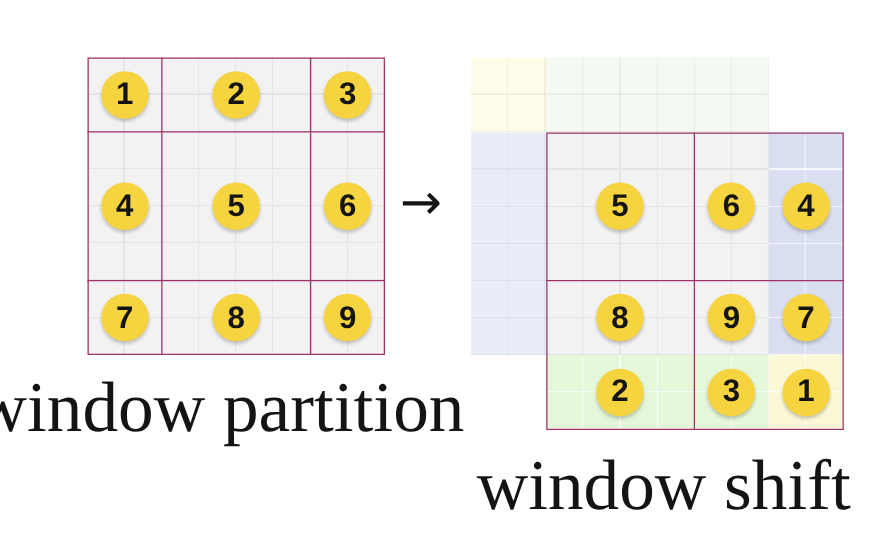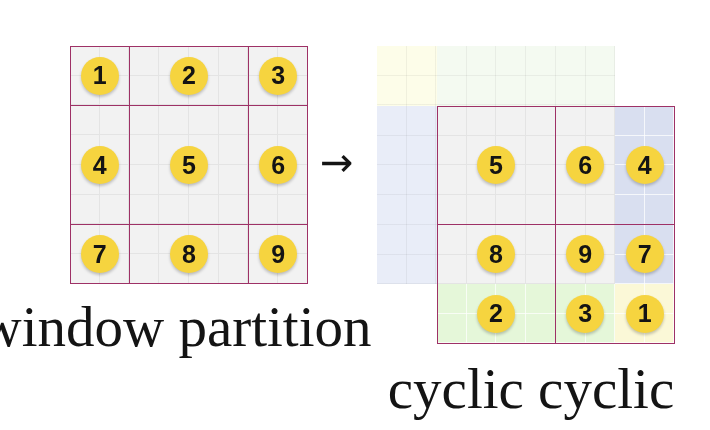--- a/index.html
+++ b/index.html
@@ -71,14 +71,14 @@
         <div class="token" style="left: 40.5px; top: 189.25px; background: rgb(246, 212, 63); color: rgb(20, 20, 20);">2</div>
         <div class="token" style="left: 129.75px; top: 189.25px; background: rgb(246, 212, 63); color: rgb(20, 20, 20);">3</div>
         <div class="token" style="left: 189.25px; top: 189.25px; background: rgb(246, 212, 63); color: rgb(20, 20, 20);">1</div>
       </div>
     </div>
 
   <div class="arrow" style="left: 320px; top: 142px; color: rgb(20, 20, 20);">→</div>
 
   <div class="caption" style="left: 176px; top: 298px; color: rgb(20, 20, 20);">window partition</div>
 
-  <div class="caption" style="left: 531px; top: 360px; color: rgb(20, 20, 20);">cyclic cyclic</div>
+  <div class="caption" style="left: 531px; top: 360px; color: rgb(20, 20, 20);">window shift</div>
 </div>
 
 </body></html>

